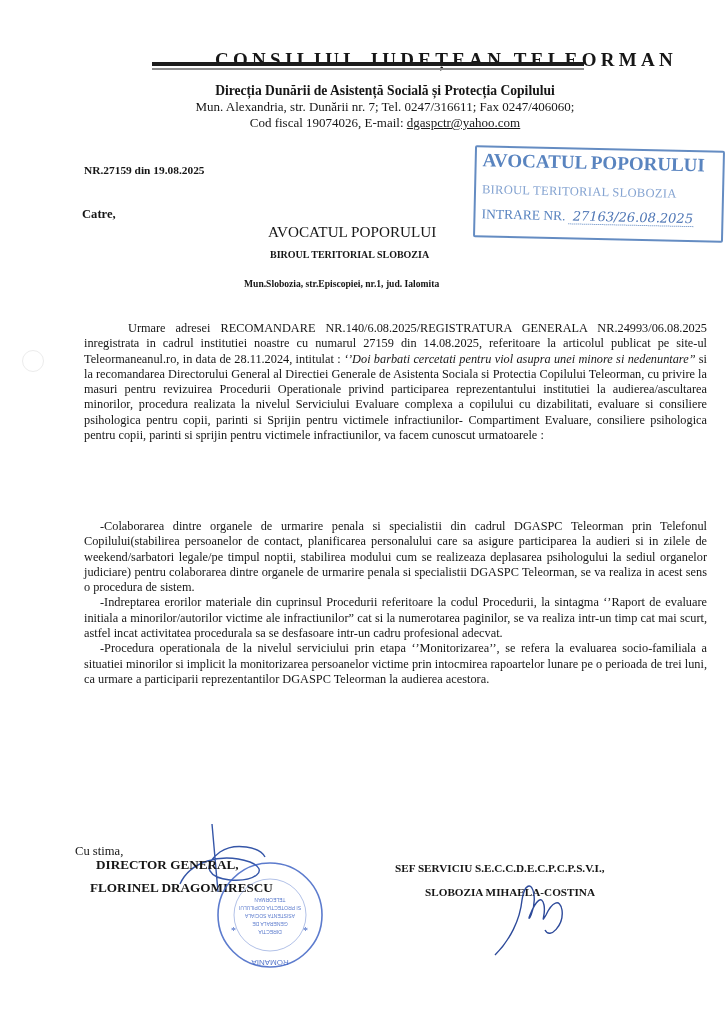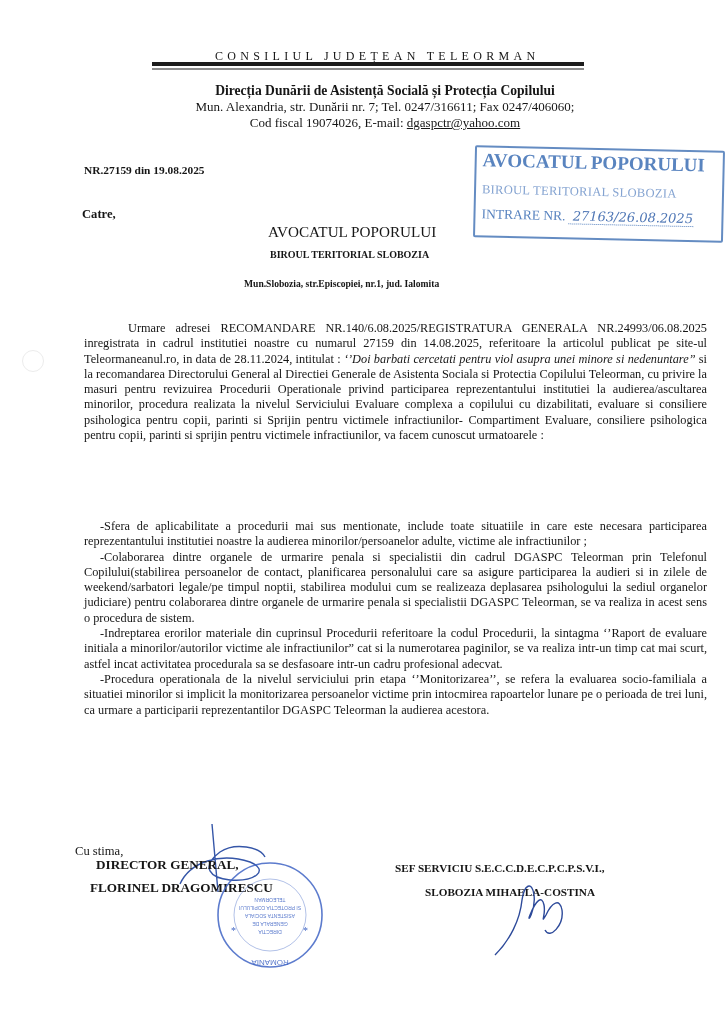--- a/index.html
+++ b/index.html
@@ -5,21 +5,21 @@
     html, body { margin: 0; padding: 0; background: #ffffff; }
     body {
       width: 725px; height: 1024px; position: relative; overflow: hidden;
       font-family: "Liberation Serif", "DejaVu Serif", serif; color: #161616;
     }
     .abs { position: absolute; }
 
     
     .council-title {
       left: 215px; top: 49px; width: 400px;
-      font-size: 12px; font-weight: normal; letter-spacing: 4.3px; white-space: nowrap;
+      font-size: 19px; font-weight: bold; letter-spacing: 4.3px; white-space: nowrap;
     }
     .rule-thick { left: 152px; top: 62px; width: 432px; height: 4px; background: #1c1c1c; }
     .rule-thin  { left: 152px; top: 68px; width: 432px; height: 2px; background: #8d8d8d; }
     .org-name {
       left: 150px; top: 83px; width: 470px; text-align: center;
       font-size: 13.6px; font-weight: bold; white-space: nowrap;
     }
     .org-line {
       left: 150px; width: 470px; text-align: center; font-size: 13px; white-space: nowrap;
     }
@@ -100,21 +100,20 @@
 <div class="abs to-label">Catre,</div>
 <div class="abs recipient-name">AVOCATUL POPORULUI</div>
 <div class="abs recipient-sub">BIROUL TERITORIAL SLOBOZIA</div>
 <div class="abs recipient-addr">Mun.Slobozia, str.Episcopiei, nr.1, jud. Ialomita</div>
 
 <div class="abs punch-hole"></div>
 
 <div class="abs body-text para-main"><span>Urmare adresei RECOMANDARE NR.140/6.08.2025/REGISTRATURA GENERALA NR.24993/06.08.2025 inregistrata in cadrul institutiei noastre cu numarul 27159 din 14.08.2025, referitoare la articolul publicat pe site-ul Teleormaneanul.ro, in data de 28.11.2024, intitulat : </span><b><i>‘’Doi barbati cercetati pentru viol asupra unei minore si nedenuntare”</i></b><span> si la recomandarea Directorului General al Directiei Generale de Asistenta Sociala si Protectia Copilului Teleorman, cu privire la masuri pentru revizuirea Procedurii Operationale privind participarea reprezentantului institutiei la audierea/ascultarea minorilor, procedura realizata la nivelul </span><b>Serviciului Evaluare complexa a copilului cu dizabilitati, evaluare si consiliere psihologica pentru copii, parinti si Sprijin pentru victimele infractiunilor- Compartiment Evaluare, consiliere psihologica pentru copii, parinti si sprijin pentru victimele infractiunilor</b><span>, va facem cunoscut urmatoarele :</span></div>
 
 <div class="abs body-text bullets">
-  <p>-Sfera de aplicabilitate a procedurii mai sus mentionate, include toate situatiile in care este necesara participarea reprezentantului institutiei noastre la audierea minorilor/persoanelor adulte, victime ale infractiunilor ;</p>
   <p>-Colaborarea dintre organele de urmarire penala si specialistii din cadrul DGASPC Teleorman prin Telefonul Copilului(stabilirea persoanelor de contact, planificarea personalului care sa asigure participarea la audieri si in zilele de weekend/sarbatori legale/pe timpul noptii, stabilirea modului cum se realizeaza deplasarea psihologului la sediul organelor judiciare) pentru colaborarea dintre organele de urmarire penala si specialistii DGASPC Teleorman, se va realiza in acest sens o procedura de sistem.</p>
   <p>-Indreptarea erorilor materiale din cuprinsul Procedurii referitoare la codul Procedurii, la sintagma ‘’Raport de evaluare initiala a minorilor/autorilor victime ale infractiunilor” cat si  la numerotarea paginilor, se va realiza intr-un timp cat mai scurt, astfel incat activitatea procedurala sa se desfasoare intr-un cadru profesional adecvat.</p>
   <p>-Procedura operationala de la nivelul serviciului prin etapa ‘’Monitorizarea’’, se refera la evaluarea socio-familiala a situatiei minorilor si implicit la monitorizarea persoanelor victime prin intocmirea rapoartelor lunare pe o perioada de trei luni, ca urmare a participarii reprezentantilor DGASPC Teleorman la audierea acestora.</p>
 </div>
 
 <div class="abs closing">Cu stima,</div>
 
 <svg class="abs signature-left" viewBox="0 0 120 80">
   <path d="M52 2 L58 70 M20 62 C30 40, 60 30, 90 40 C110 48, 95 60, 70 58 C50 56, 40 45, 60 30 C75 20, 100 25, 105 35" fill="none" stroke="#3556a8" stroke-width="1.4"></path>
 </svg>

